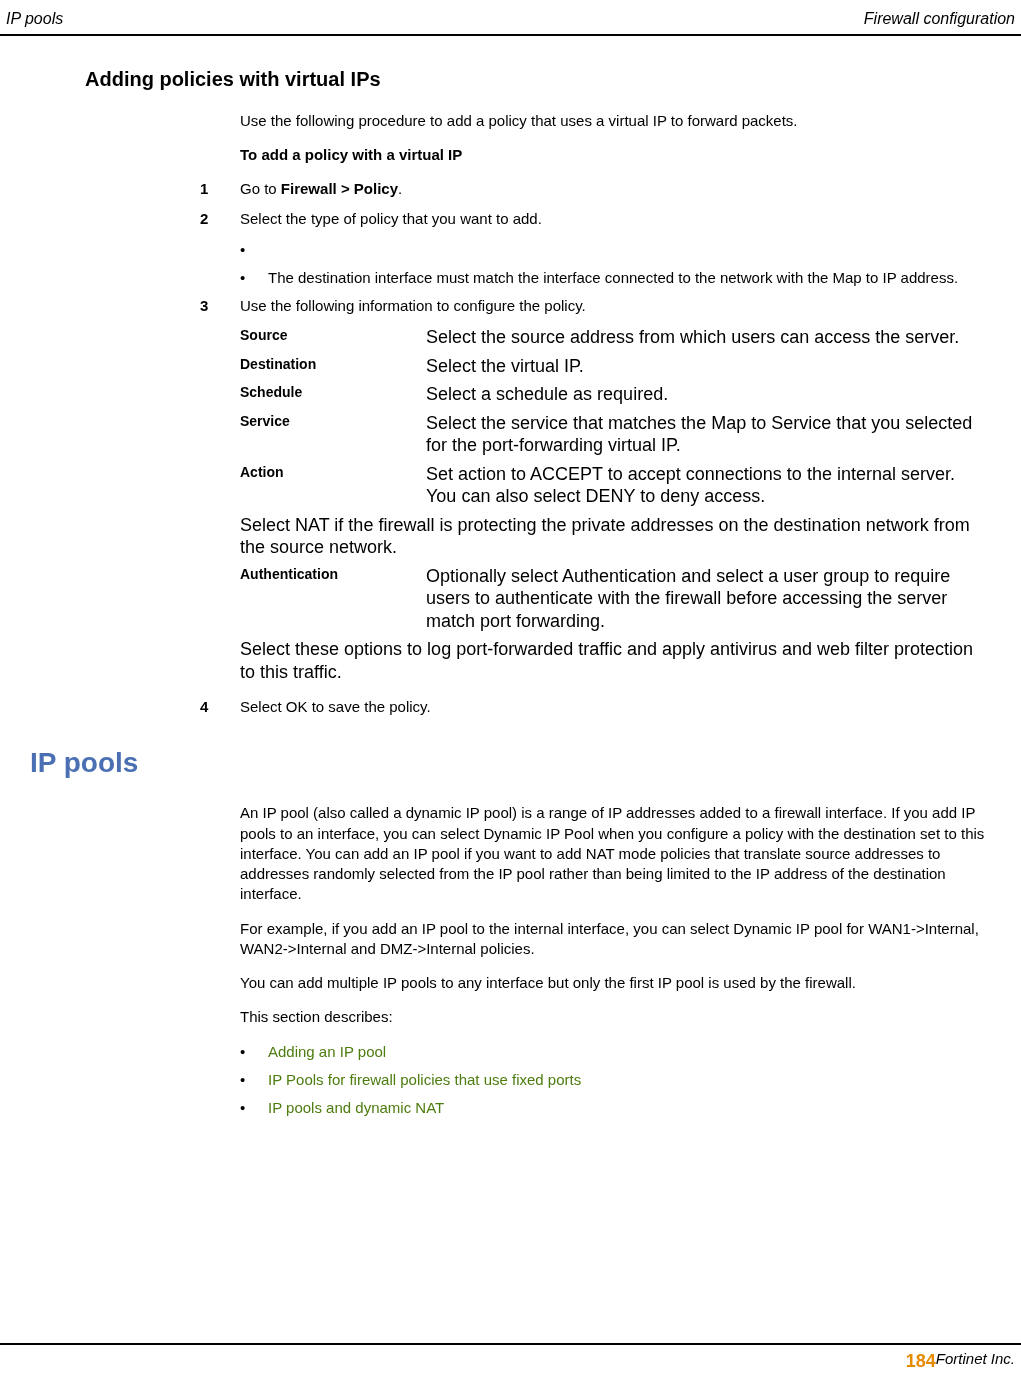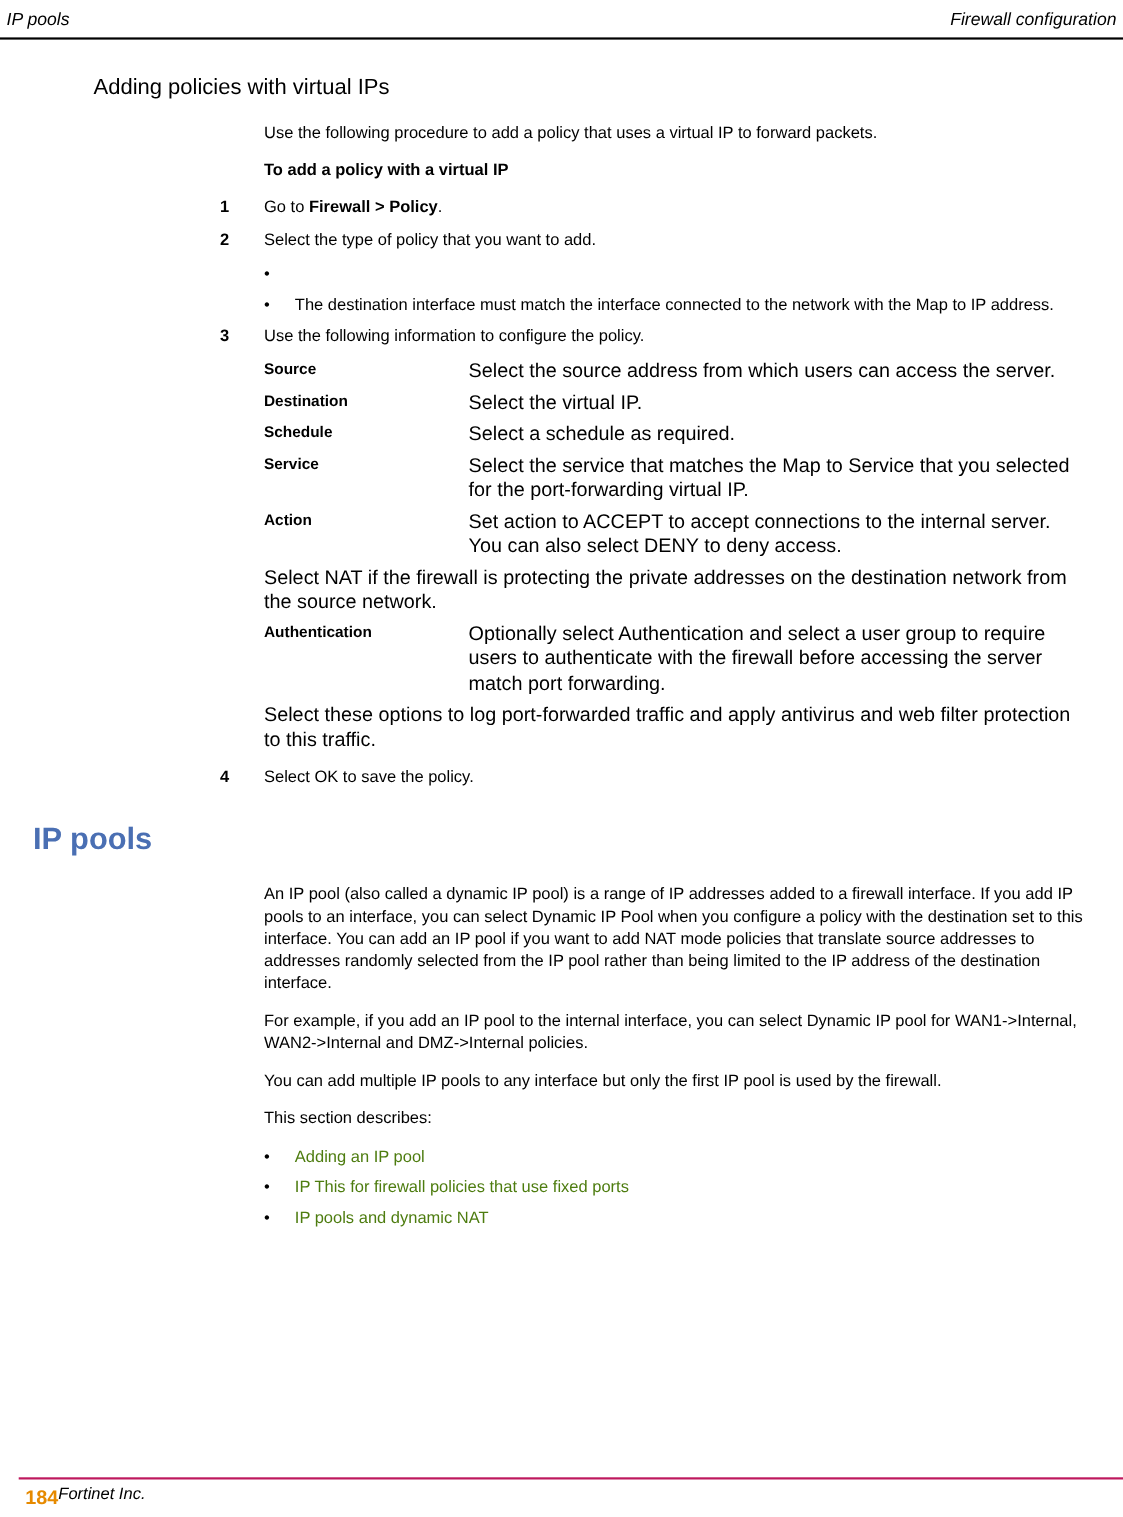--- a/index.html
+++ b/index.html
@@ -18,21 +18,21 @@
       justify-content: space-between;
       font-style: italic;
       font-size: 16px;
       padding: 8px 6px 4px 6px;
       border-bottom: 2px solid #000;
     }
     .content {
       padding: 30px 30px 0 30px;
     }
     .h2 {
-      font-weight: normal;
+      font-weight: bold;
       font-size: 20px;
       margin-left: 55px;
       margin-bottom: 18px;
     }
     .body-block {
       margin-left: 210px;
       margin-right: 5px;
     }
     .para { margin-bottom: 14px; }
     .bold { font-weight: bold; }
@@ -81,26 +81,25 @@
       margin: 26px 0 22px 0;
     }
     .link-bullet .txt {
       color: #4d7c0f;
     }
     .page-footer {
       position: absolute;
       bottom: 6px;
       left: 0;
       right: 0;
-      border-top: 2px solid #be185d;
-      display: flex;
-      justify-content: flex-start;
+      border-top: 2px solid #000000;
+      display: flex;
+      justify-content: flex-end;
       padding: 4px 6px 0 6px;
       font-style: italic;
-      margin-left: 17px;
     }
     .page-num {
       color: #e68a00;
       font-weight: bold;
       font-size: 18px;
       font-style: normal;
     }
   </style>
 </head>
 <body>
@@ -189,21 +188,21 @@
     <div class="para">For example, if you add an IP pool to the internal interface, you can select Dynamic IP pool for WAN1-&gt;Internal, WAN2-&gt;Internal and DMZ-&gt;Internal policies.</div>
     <div class="para">You can add multiple IP pools to any interface but only the first IP pool is used by the firewall.</div>
     <div class="para">This section describes:</div>
 
     <div class="sub-bullet link-bullet">
       <div class="dot">•</div>
       <div class="txt">Adding an IP pool</div>
     </div>
     <div class="sub-bullet link-bullet">
       <div class="dot">•</div>
-      <div class="txt">IP This for firewall policies that use fixed ports</div>
+      <div class="txt">IP Pools for firewall policies that use fixed ports</div>
     </div>
     <div class="sub-bullet link-bullet">
       <div class="dot">•</div>
       <div class="txt">IP pools and dynamic NAT</div>
     </div>
   </div>
 
 </div>
 
 <div class="page-footer">

